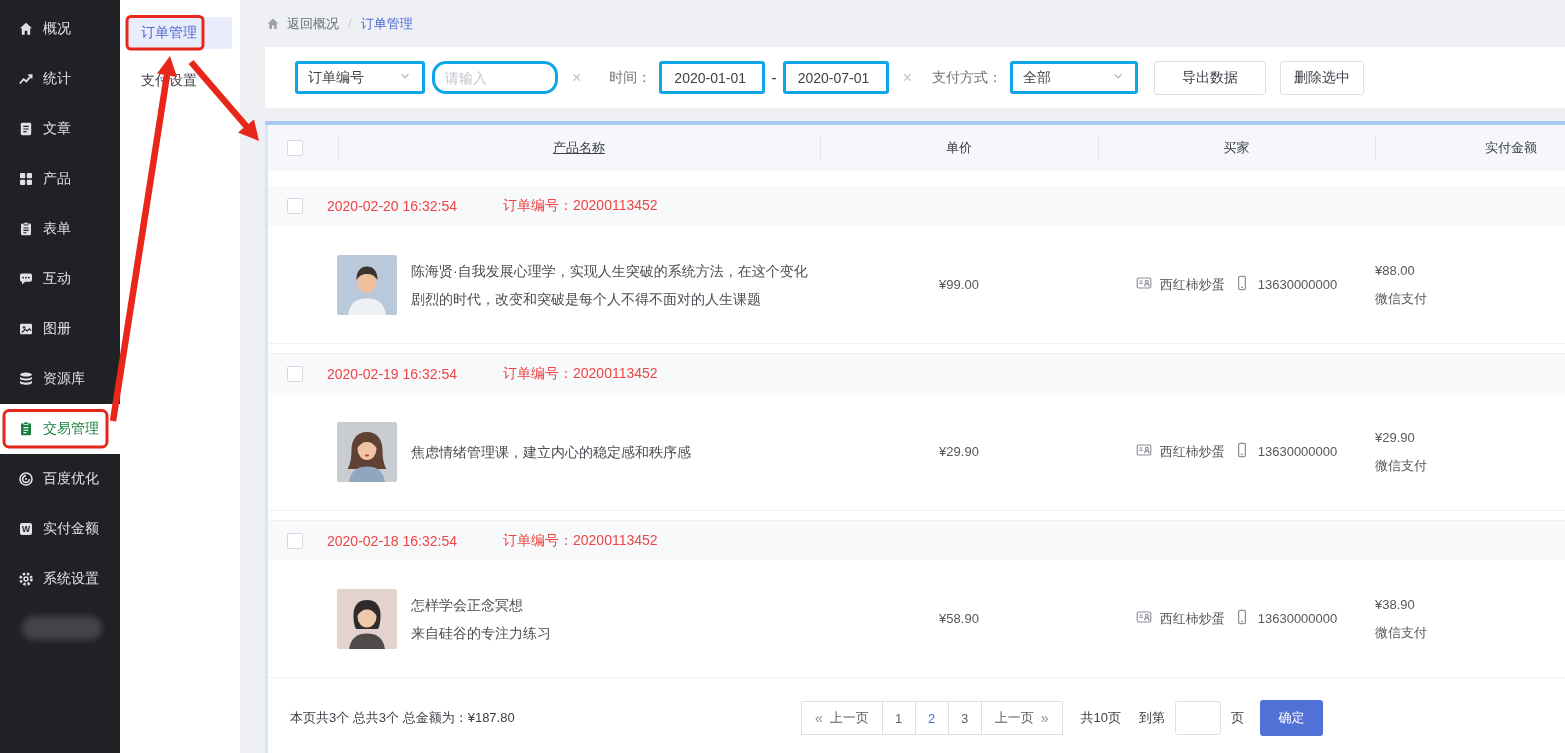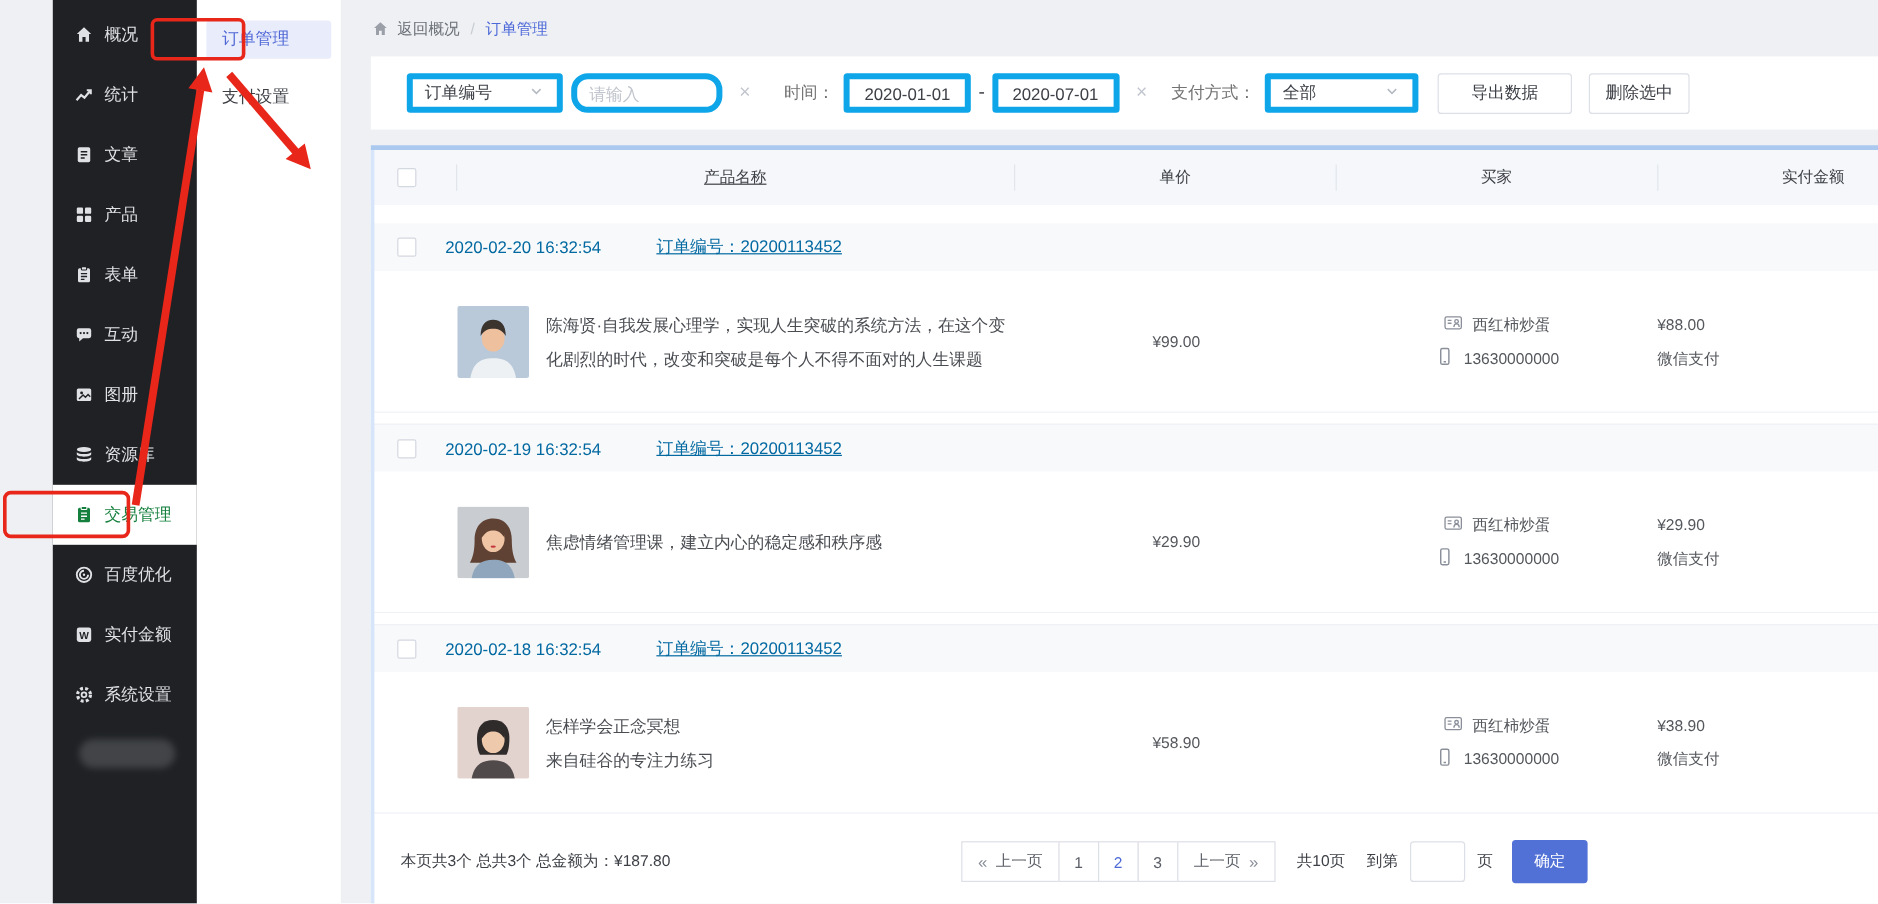--- a/index.html
+++ b/index.html
@@ -1,18 +1,18 @@
 <!DOCTYPE html>
 <html><head>
 <meta charset="utf-8">
 <style>
   * { margin:0; padding:0; box-sizing:border-box; }
   html,body { width:1565px; height:753px; overflow:hidden;
     font-family:"Liberation Sans","DejaVu Sans",sans-serif; }
-  .app { position:relative; display:flex; width:1565px; height:753px; background:#eef0f4;padding-left:44px; }
+  .app { position:relative; display:flex; width:1565px; height:753px; background:#eef0f4; }
 
   
   .sidebar { width:120px; flex-shrink:0; background:#1f2124; color:#dfe1e4; padding-top:4px; position:relative; }
   .side-item { height:50px; display:flex; align-items:center; padding-left:18px; font-size:14px; cursor:pointer; }
   .side-item .icn { width:16px; height:16px; margin-right:9px; display:flex; align-items:center; }
   .side-item.active { background:#ffffff; color:#15803d; }
   .side-blur { margin:12px 0 0 22px; width:80px; height:24px; background:#46484b; border-radius:12px; filter:blur(3px); opacity:.9; }
 
   
   .submenu { width:120px; flex-shrink:0; background:#ffffff; padding-top:17px; }
@@ -21,21 +21,21 @@
   .sub-item.active { background:#e9ecfb; color:#5068d6; }
 
   
   .main { flex:1; min-width:0; display:flex; flex-direction:column; }
   .breadcrumb { height:47px; display:flex; align-items:center; padding-left:26px; font-size:13px; color:#6b6f76; }
   .breadcrumb .icn { display:flex; margin-right:7px; }
   .breadcrumb .sep { color:#c8ccd2; margin:0 9px; }
   .breadcrumb .current { color:#4e6ad8; }
 
   .filter-card { background:#fff; height:61px; display:flex; align-items:center; padding-left:30px; margin-left:25px; }
-  .ctl { height:33px; border:5px solid #0ea5e9; border-radius:3px; background:#fff; display:flex; align-items:center; font-size:14px; color:#3d4046; }
+  .ctl { height:33px; border:3px solid #0ea5e9; border-radius:3px; background:#fff; display:flex; align-items:center; font-size:14px; color:#3d4046; }
   .select { padding:0 10px; justify-content:space-between; cursor:pointer; }
   .select-search { width:130px; }
   .select-pay { width:128px; }
   .txt-input { width:126px; padding:0 10px;border-radius:14px; }
   .txt-input input, .date-input input { border:none; outline:none; width:100%; font:inherit; color:#3d4046; background:transparent; }
   input::placeholder { color:#c0c4cc; }
   .clear-x { color:#c0c4cc; font-size:16px; margin:0 14px; cursor:pointer; line-height:1; }
   .flabel { font-size:14px; color:#737373; margin:0 8px 0 14px; }
   .date-input { width:106px; padding:0 12px; margin:0; }
   .dash { margin:0 6px; color:#3d4046; }
@@ -52,32 +52,32 @@
   .hcell { position:relative; height:46px; display:flex; align-items:center; justify-content:center; }
   .hcell::before { content:""; position:absolute; left:0; top:12px; width:1px; height:22px; background:#e2e6ec; }
   .h-product { width:482px;text-decoration:underline; }
   .h-price { width:278px; }
   .h-buyer { width:277px; }
   .h-paid { width:190px; justify-content:flex-end; padding-right:28px; }
   .checkbox { width:16px; height:16px; border:1px solid #d4d8e0; border-radius:2px; background:#fff; cursor:pointer; flex-shrink:0; }
   .thead-spacer { height:15px; background:#fff; }
   .group-spacer { height:9px; background:#fff; }
 
-  .group-head { height:40px; background:#f7f9fb; border-top:1px solid #eef1f5; display:flex; align-items:center; font-size:14px; color:#0369a1; }
+  .group-head { height:40px; background:#f7f9fb; border-top:1px solid #eef1f5; display:flex; align-items:center; font-size:14px; color:#ef4444; }
   .group-head .checkbox { margin-left:22px; }
   .gh-date { margin-left:24px; }
-  .gh-order { margin-left:46px;text-decoration:underline; }
+  .gh-order { margin-left:46px; }
 
   .product-row { height:118px; background:#fff; border-bottom:1px solid #eef1f5; display:flex; align-items:center; font-size:13px; color:#54575c; }
   .pr-left { width:555px; padding-left:72px; display:flex; align-items:center; }
   .avatar { width:60px; height:60px; border-radius:2px; overflow:hidden; flex-shrink:0; }
   .p-title { margin-left:14px; max-width:412px; font-size:14px; line-height:28px; color:#4a4d52; white-space:pre-line; }
   .pr-price { width:278px; text-align:center; }
   .pr-buyer { width:277px; display:flex; justify-content:center; }
-  .buyer-lines { display:flex; flex-direction:column; gap:9px;align-items:center; }
+  .buyer-lines { display:flex; flex-direction:row; gap:9px;align-items:center; }
   .b-line { display:flex; align-items:center; gap:8px; }
   .pr-paid { width:190px; padding-right:28px; text-align:left; line-height:28px; }
   .pr-paid span { display:block; }
 
   
   .tfoot { margin-top:auto; height:70px; display:flex; align-items:center; padding:0 25px; font-size:13px; color:#3d4046; }
   .pager { margin-left:auto; margin-right:217px; display:flex; align-items:center; }
   .pg-btn { min-width:34px; height:34px; margin-left:-1px; border:1px solid #dcdfe6; background:#fff; display:flex; align-items:center; justify-content:center; font-size:13px; color:#5a5e66; cursor:pointer; }
   .pg-prev, .pg-next { padding:0 13px; gap:7px; }
   .pg-arrow { color:#8a8f99; font-size:14px; }

